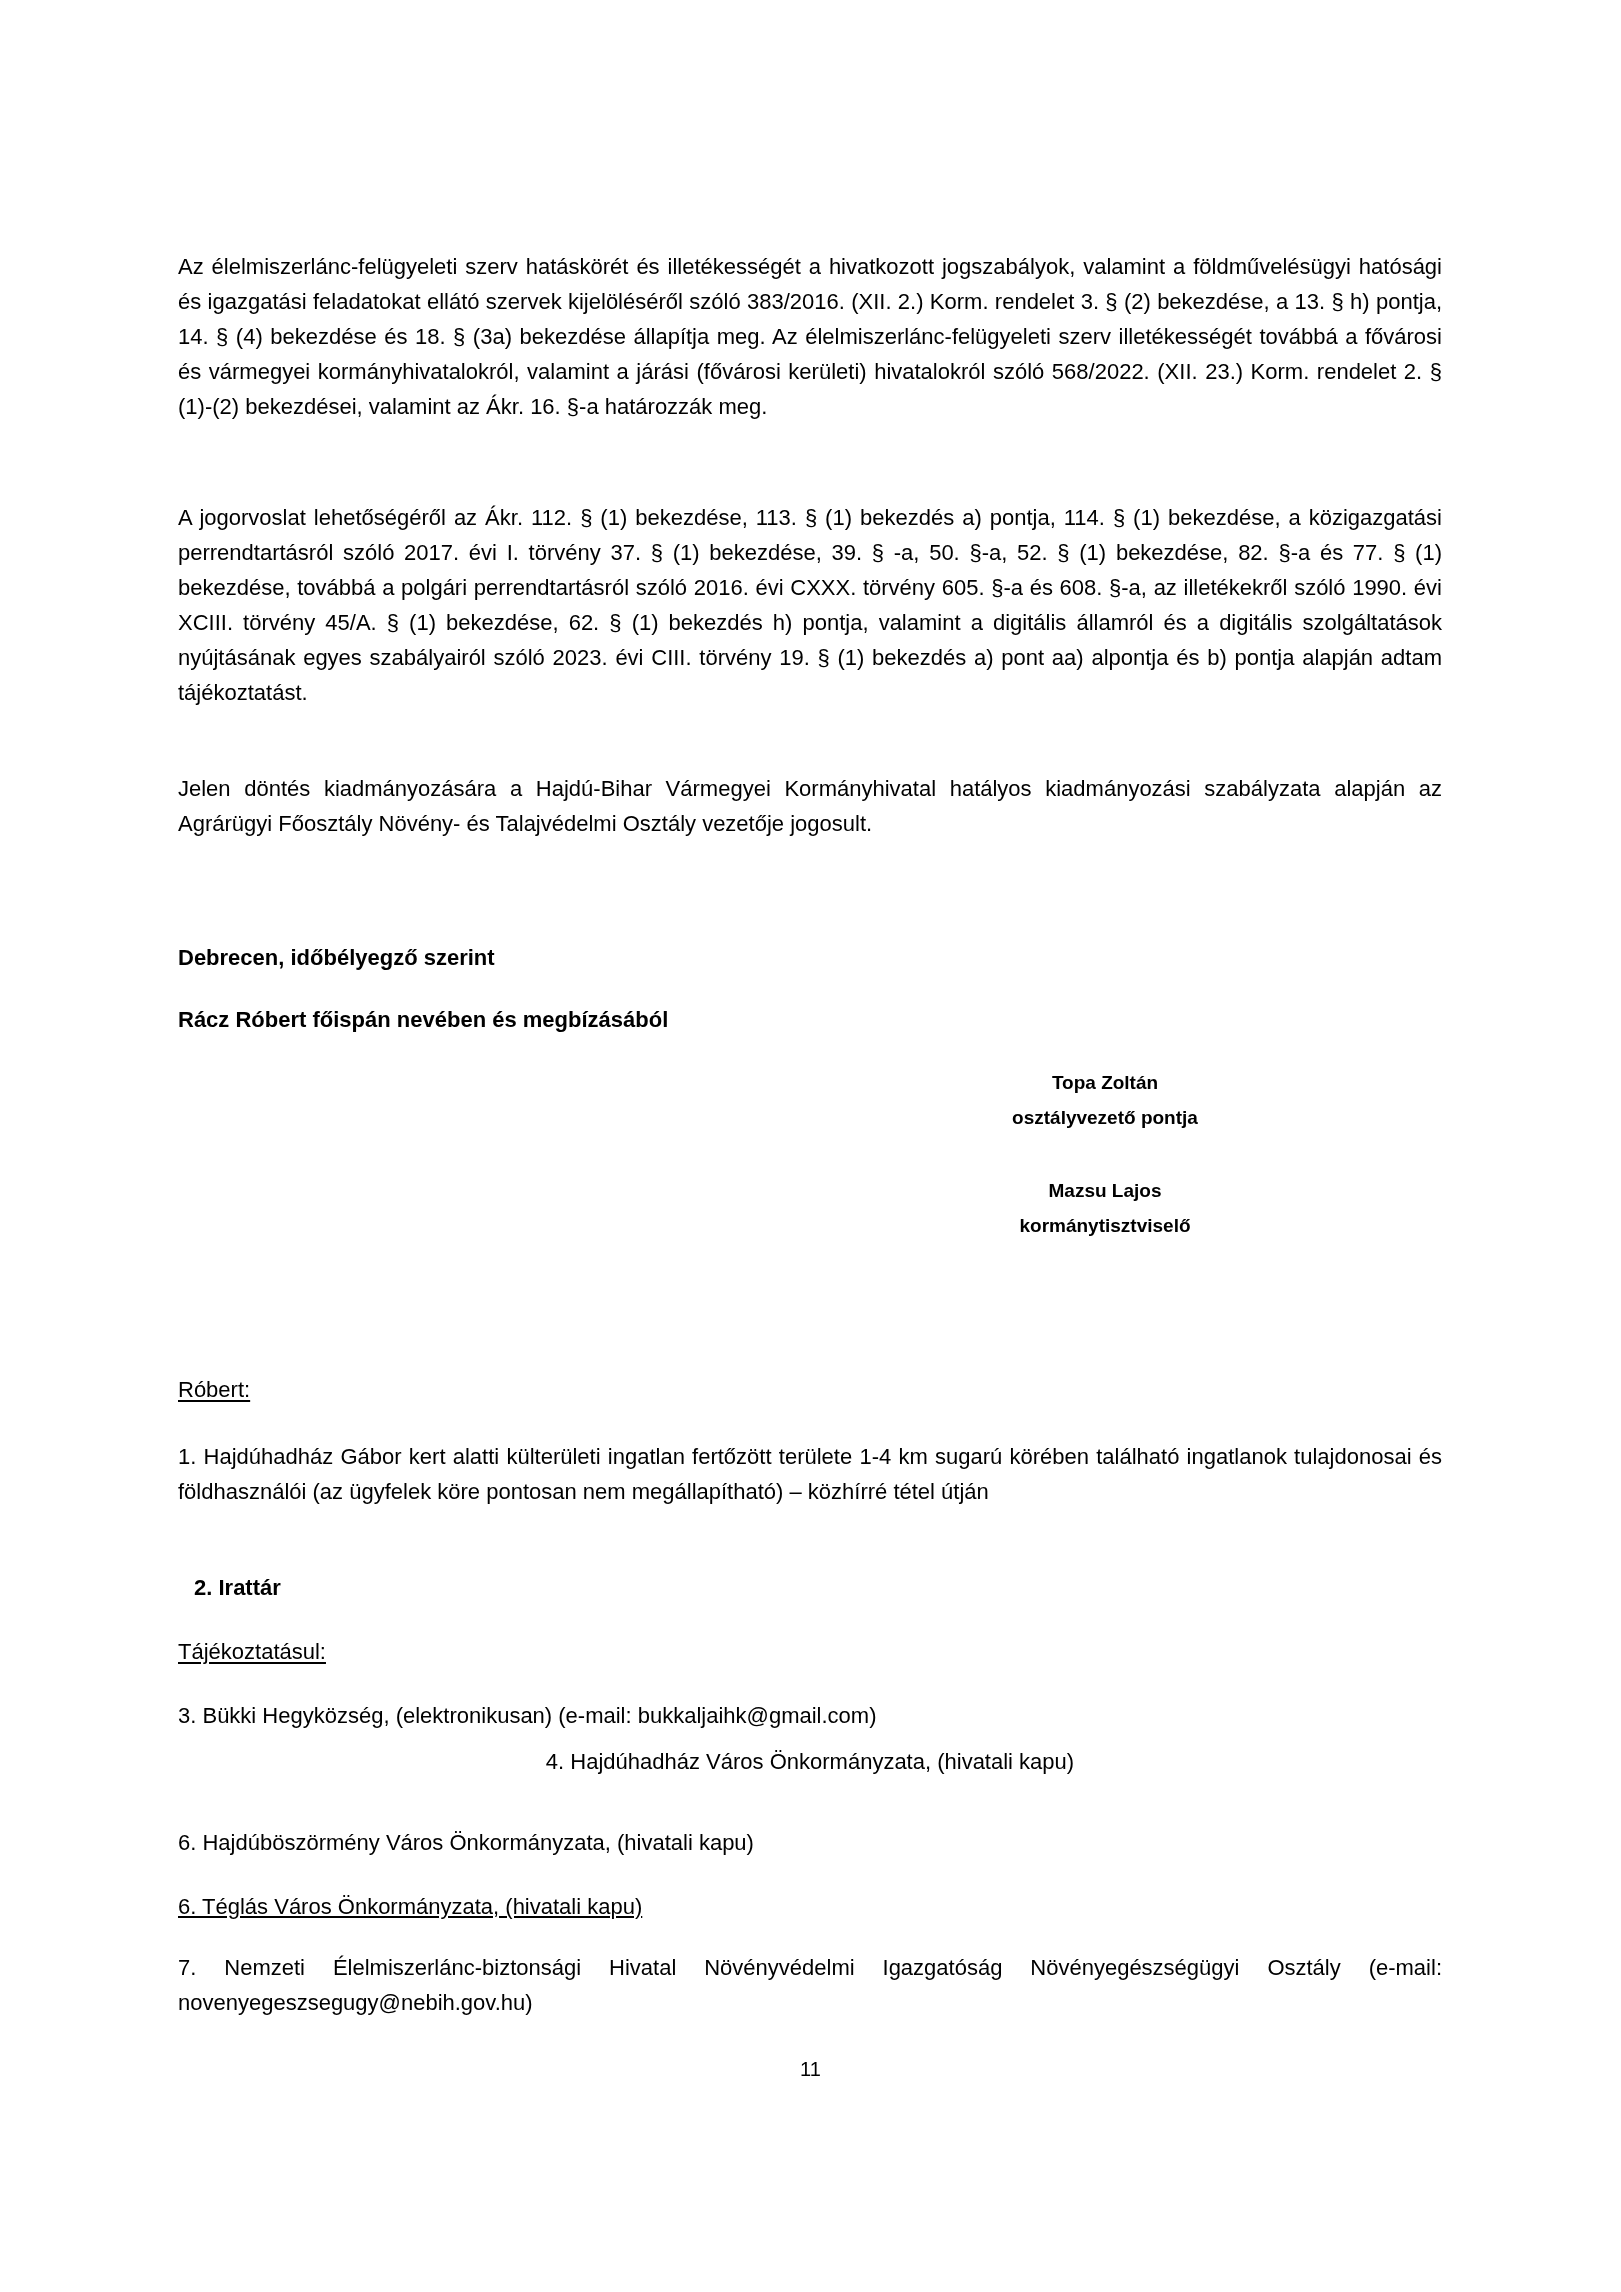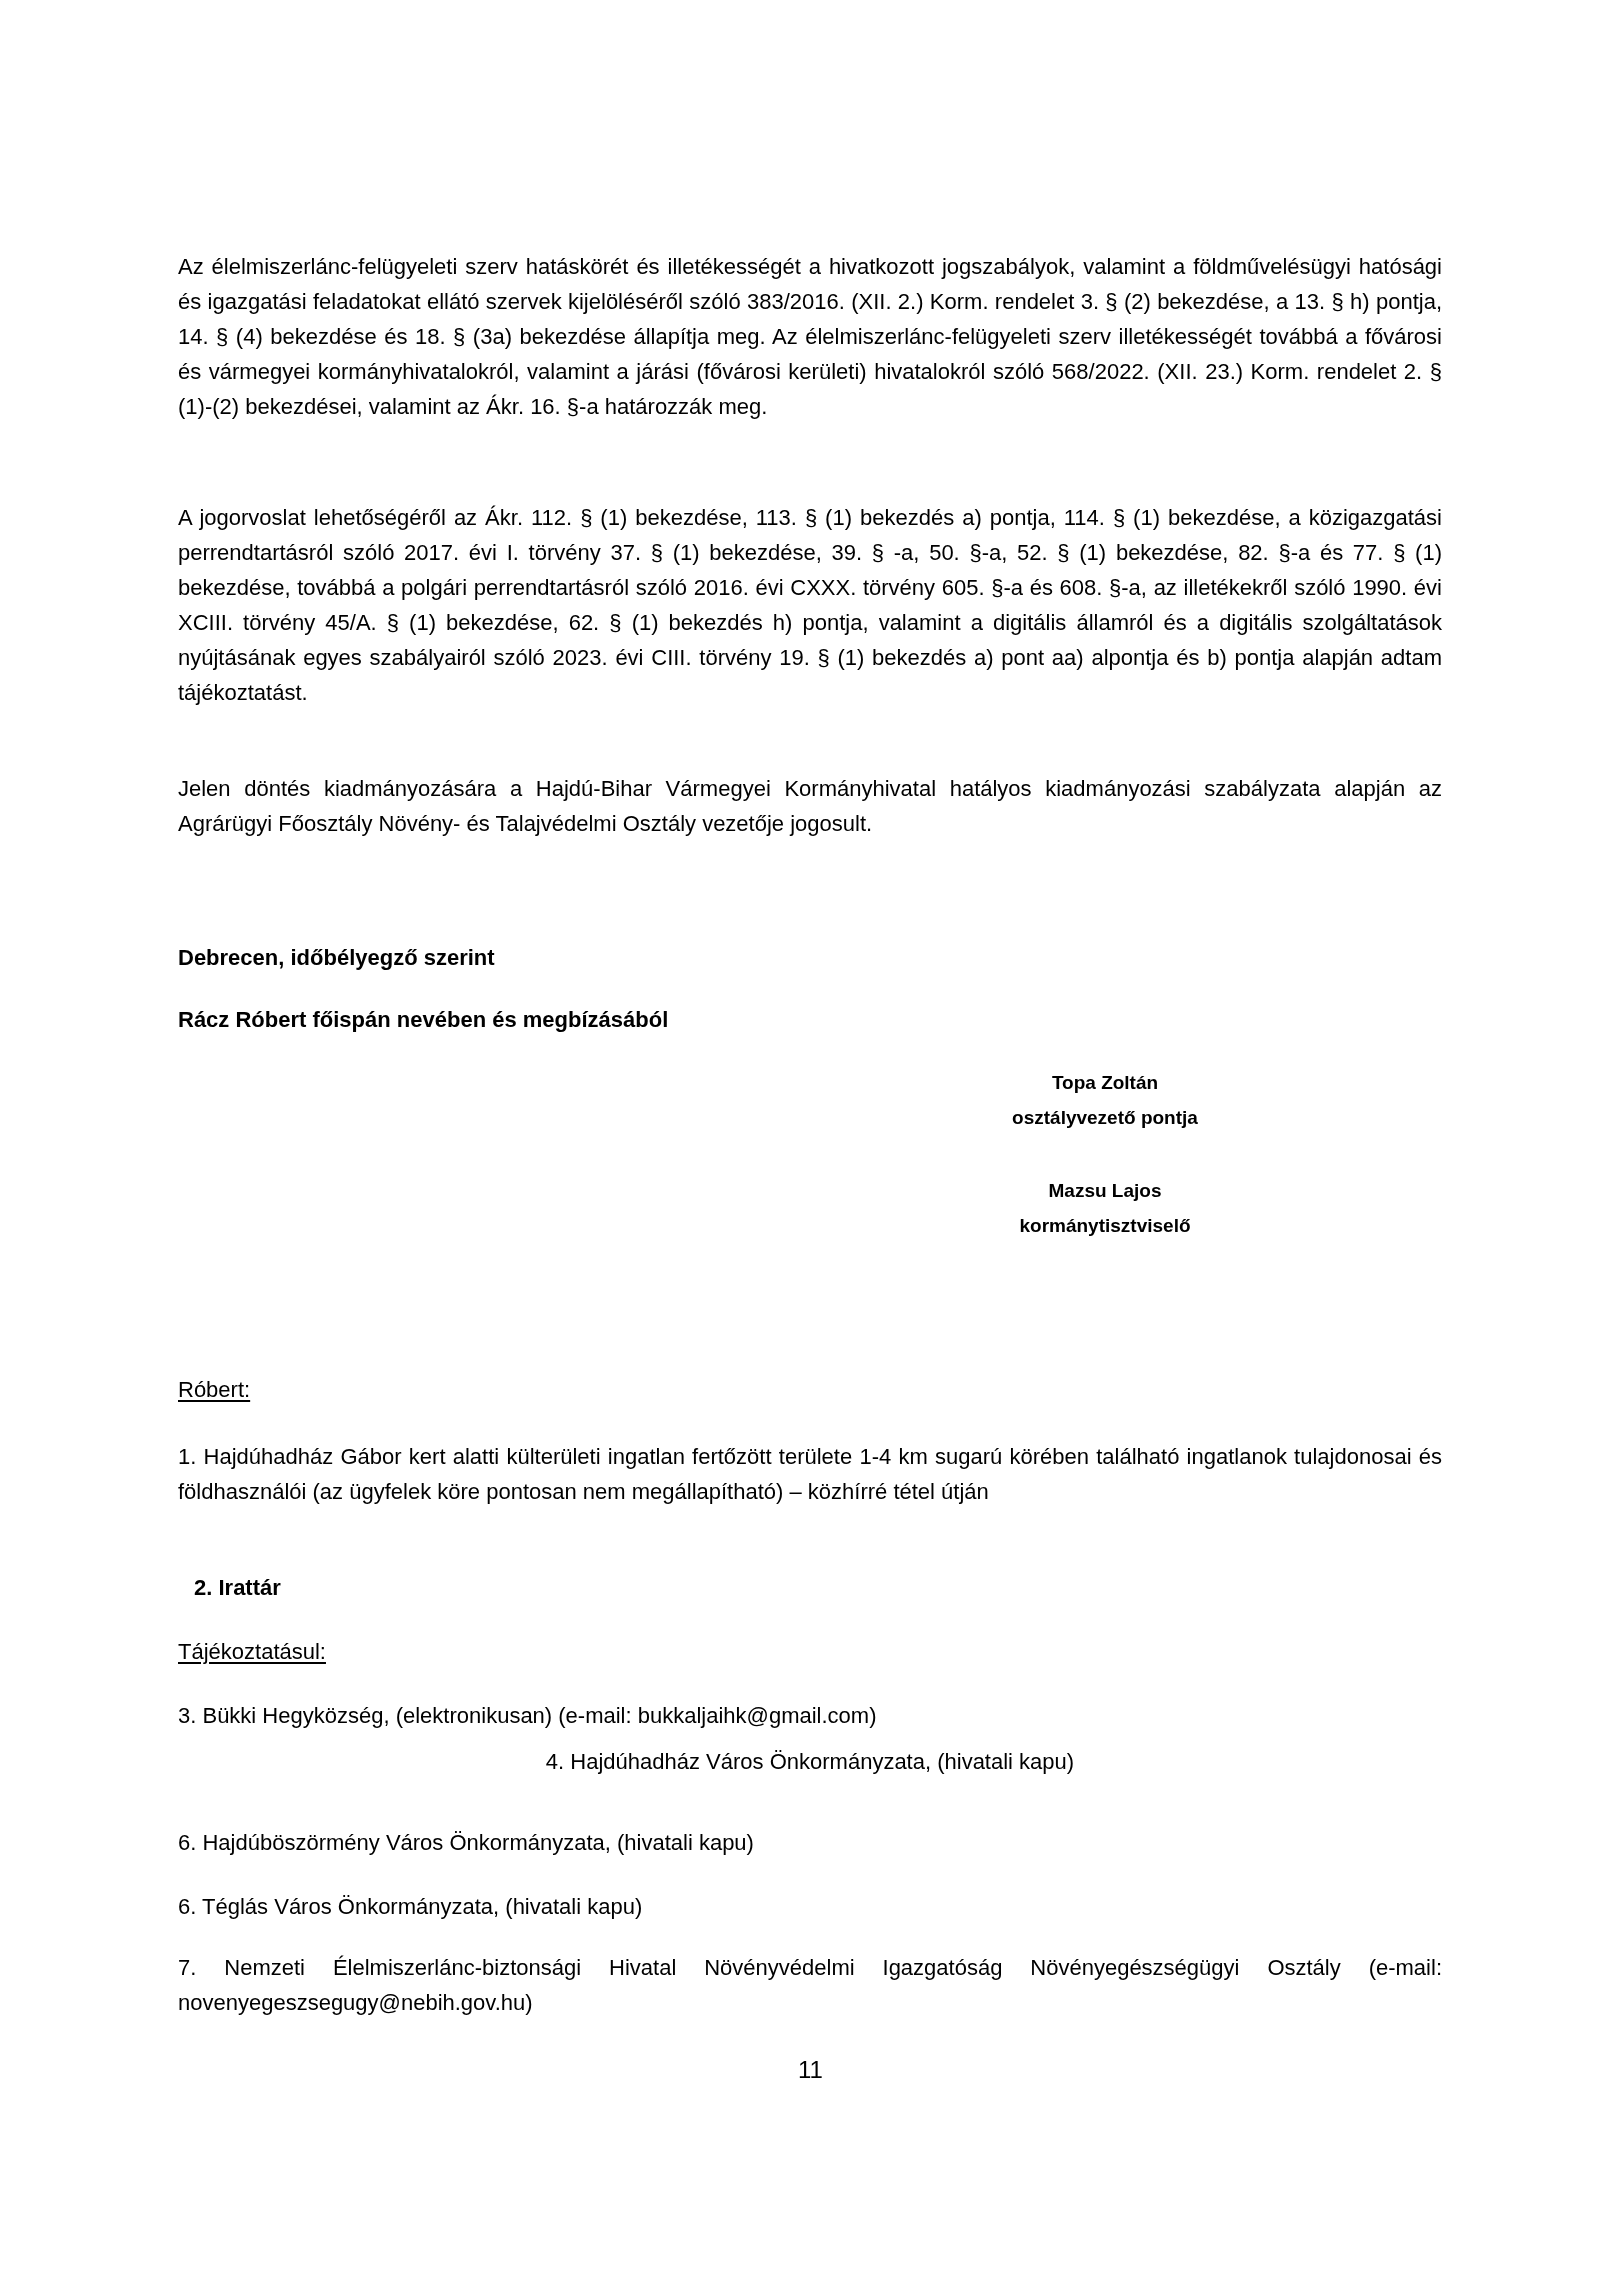--- a/index.html
+++ b/index.html
@@ -5,21 +5,21 @@
   html, body { margin: 0; padding: 0; background: #ffffff; }
   body { width: 1621px; height: 2293px; position: relative; overflow: hidden;
          font-family: "Liberation Sans", sans-serif; color: #000; }
   .blk { position: absolute; left: 178px; width: 1264px; font-size: 22px; line-height: 35px; }
   .just { text-align: justify; text-align-last: left; }
   .bold { font-weight: bold; }
   .u { text-decoration: underline; text-underline-offset: 2.9px; }
   .sig { position: absolute; left: 909px; width: 392px; text-align: center;
          font-size: 19px; line-height: 35px; font-weight: bold; }
   .pagenum { position: absolute; left: 0; width: 1621px; text-align: center;
-             font-size: 24px; line-height: 35px; }
+             font-size: 20px; line-height: 35px; }
 </style>
 </head>
 <body>
 
 <div>
 
   <p class="blk just" style="top:249px; margin:0;">Az élelmiszerlánc-felügyeleti szerv hatáskörét és illetékességét a hivatkozott jogszabályok, valamint a földművelésügyi hatósági és igazgatási feladatokat ellátó szervek kijelöléséről szóló 383/2016. (XII. 2.) Korm. rendelet 3. § (2) bekezdése, a 13. § h) pontja, 14. § (4) bekezdése és 18. § (3a) bekezdése állapítja meg. Az élelmiszerlánc-felügyeleti szerv illetékességét továbbá a fővárosi és vármegyei kormányhivatalokról, valamint a járási (fővárosi kerületi) hivatalokról szóló 568/2022. (XII. 23.) Korm. rendelet 2. § (1)-(2) bekezdései, valamint az Ákr. 16. §-a határozzák meg.</p>
 
   <p class="blk just" style="top:500px; margin:0;">A jogorvoslat lehetőségéről az Ákr. 112. § (1) bekezdése, 113. § (1) bekezdés a) pontja, 114. § (1) bekezdése, a közigazgatási perrendtartásról szóló 2017. évi I. törvény 37. § (1) bekezdése, 39. § -a, 50. §-a, 52. § (1) bekezdése, 82. §-a és 77. § (1) bekezdése, továbbá a polgári perrendtartásról szóló 2016. évi CXXX. törvény 605. §-a és 608. §-a, az illetékekről szóló 1990. évi XCIII. törvény 45/A. § (1) bekezdése, 62. § (1) bekezdés h) pontja, valamint a digitális államról és a digitális szolgáltatások nyújtásának egyes szabályairól szóló 2023. évi CIII. törvény 19. § (1) bekezdés a) pont aa) alpontja és b) pontja alapján adtam tájékoztatást.</p>
 
@@ -46,20 +46,20 @@
   <p class="blk" style="top:1554px; margin:16px;font-weight:bold;">2. Irattár</p>
 
   <p class="blk u" style="top:1634px; margin:0;">Tájékoztatásul:</p>
 
   <p class="blk" style="top:1698px; margin:0;">3. Bükki Hegyközség, (elektronikusan) (e-mail: bukkaljaihk@gmail.com)</p>
 
   <p class="blk" style="top:1744px; margin:0;text-align:center;">4. Hajdúhadház Város Önkormányzata, (hivatali kapu)</p>
 
   <p class="blk" style="top:1825px; margin:0;">6. Hajdúböszörmény Város Önkormányzata, (hivatali kapu)</p>
 
-  <p class="blk" style="top:1889px; margin:0;">6. Téglás Város Önkormányzata, (hivatali kapu)</p>
+  <p class="blk" style="top:1889px; margin:0;text-decoration:underline;">6. Téglás Város Önkormányzata, (hivatali kapu)</p>
 
   <p class="blk just" style="top:1950px; margin:0;">7. Nemzeti Élelmiszerlánc-biztonsági Hivatal Növényvédelmi Igazgatóság Növényegészségügyi Osztály (e-mail: novenyegeszsegugy@nebih.gov.hu)</p>
 
   <div class="pagenum" style="top:2052px;">11</div>
 
 </div>
 
 
 </body></html>

